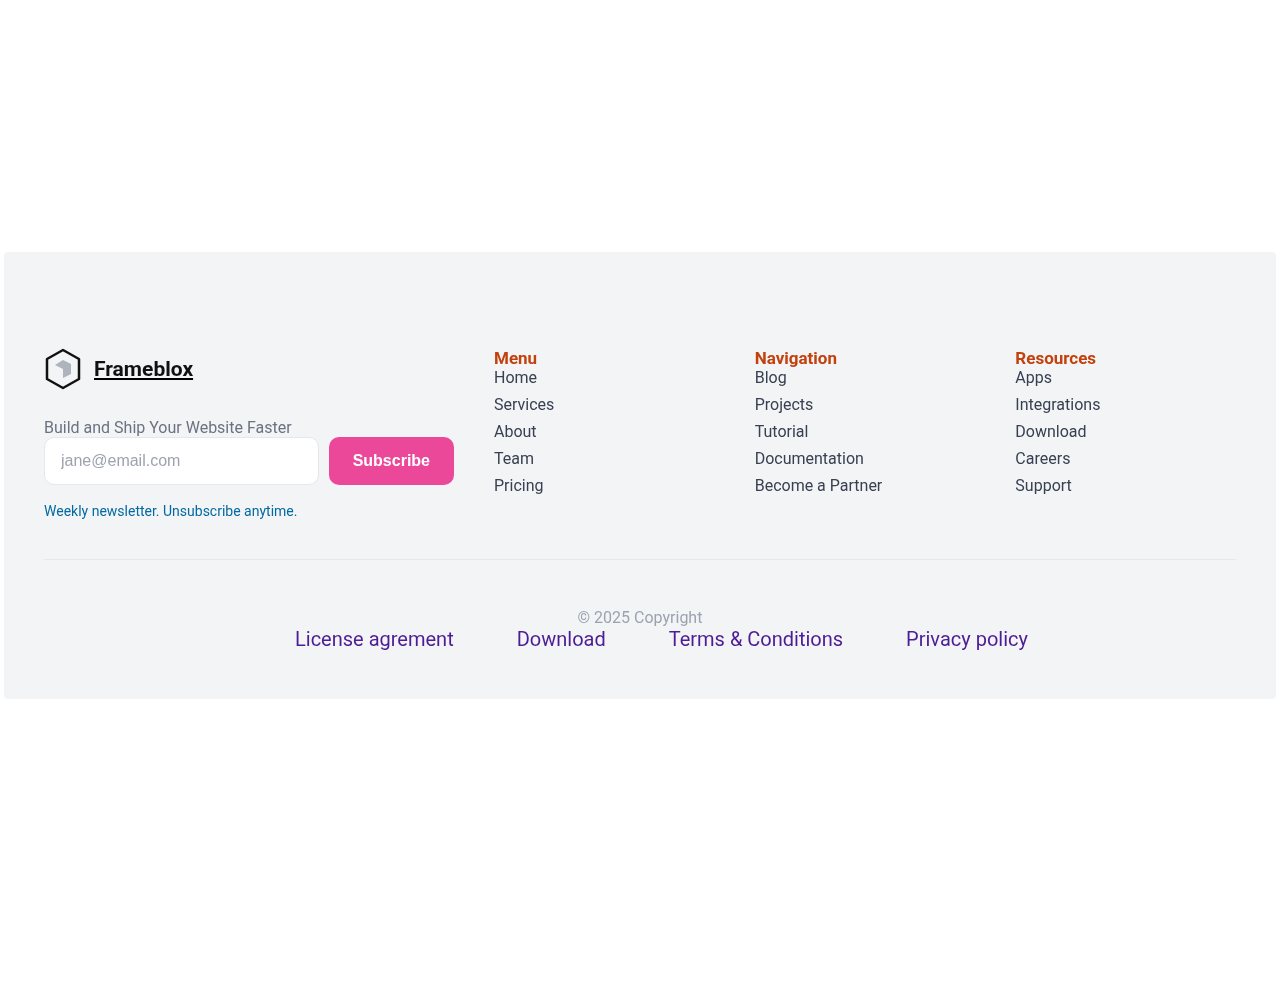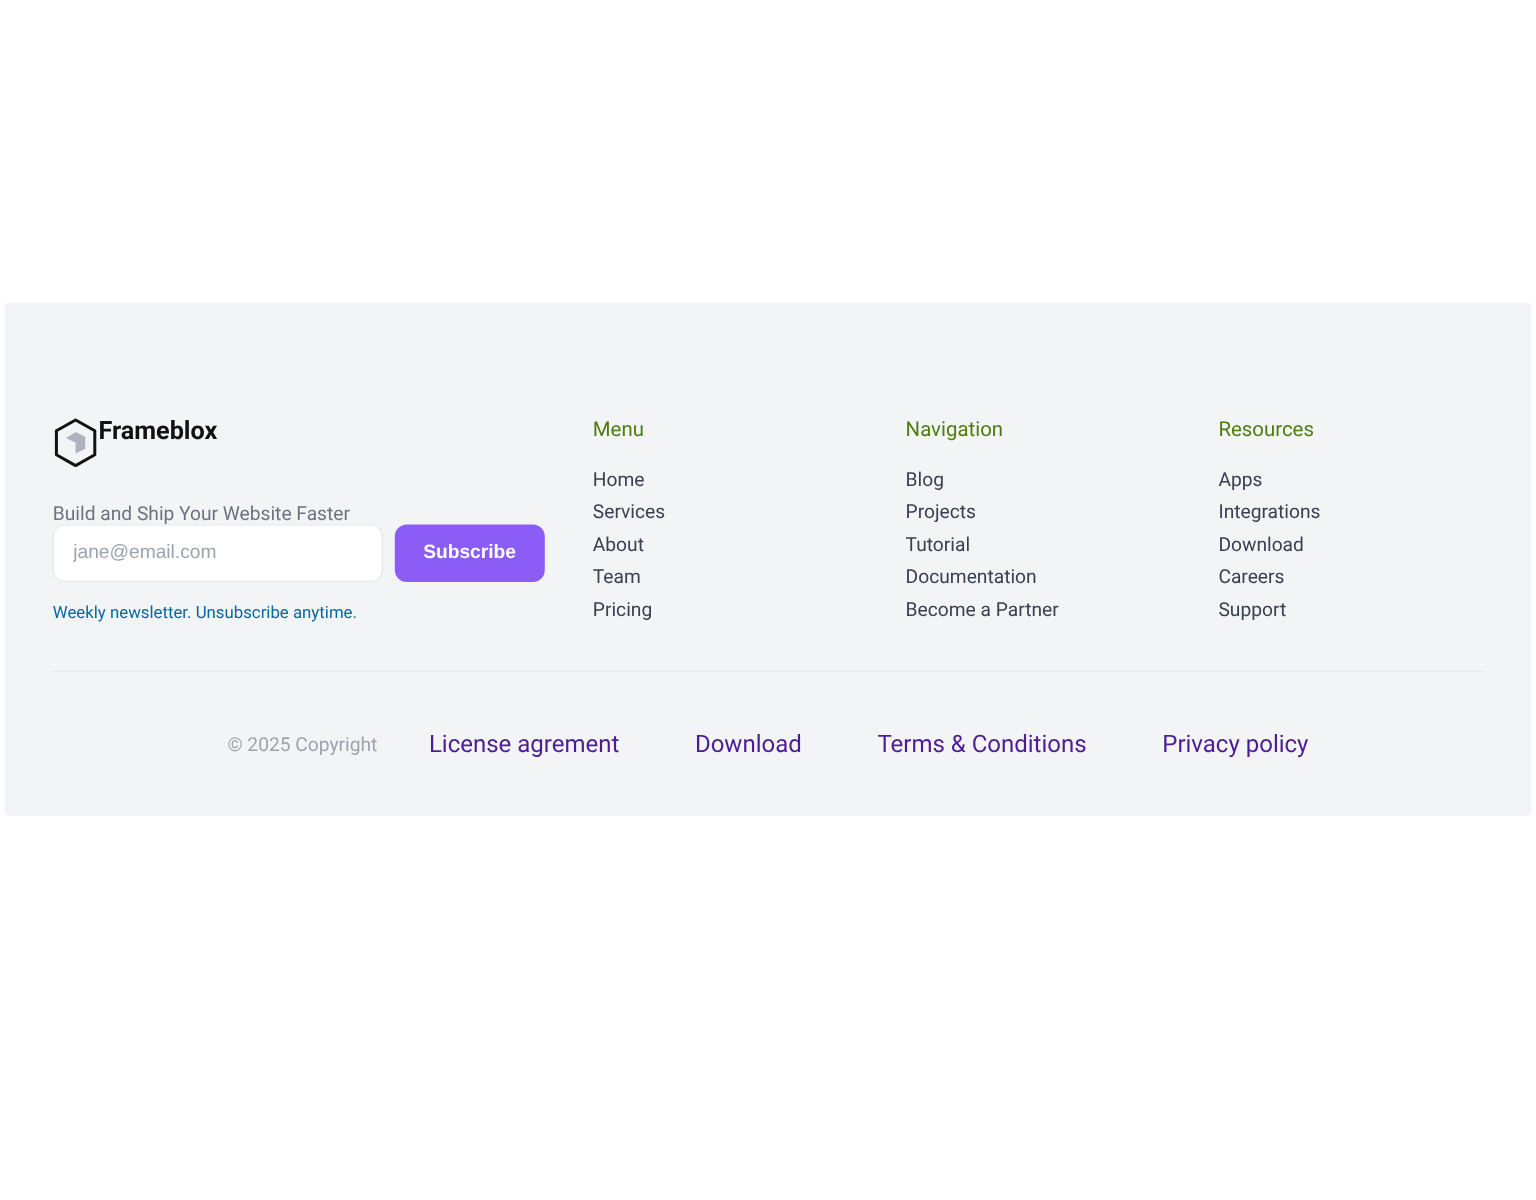--- a/index.html
+++ b/index.html
@@ -27,22 +27,24 @@
       display: flex;
       gap: 40px;
       padding-bottom: 40px;
       border-bottom: 1px solid #e5e7eb;
     }
     .footer-left {
       flex: 0 0 410px;
     }
     .brand-row {
       display: flex;
-      align-items: flex-start;
+      align-items: center;
+      gap: 12px;
       margin-bottom: 28px;
+      text-decoration: underline;
     }
     .logo-hex {
       width: 38px;
       height: 42px;
       display: inline-block;
       color: #111;
     }
     .brand-name {
       font-size: 21px;
       font-weight: 700;
@@ -65,21 +67,21 @@
       border-radius: 10px;
       font-size: 16px;
       color: #c2410c;
       background: #ffffff;
       outline: none;
     }
     .email-input::placeholder {
       color: #9ca3af;
     }
     .subscribe-btn {
-      background: #8b5cf6;
+      background: #ec4899;
       color: #ffffff;
       border: none;
       padding: 14px 24px;
       border-radius: 10px;
       font-size: 16px;
       font-weight: 600;
       cursor: pointer;
     }
     .newsletter-note {
       color: #0369a1;
@@ -88,42 +90,42 @@
     .footer-cols {
       flex: 1;
       display: flex;
       gap: 40px;
     }
     .footer-col {
       flex: 1;
     }
     .col-title {
       font-size: 17px;
-      font-weight: 400;
-      color: #4d7c0f;
-      margin-bottom: 22px;
+      font-weight: 700;
+      color: #c2410c;
     }
     .col-links {
       list-style: none;
       display: flex;
       flex-direction: column;
       gap: 8px;
     }
     .col-links a {
       color: #374151;
       text-decoration: none;
       font-size: 16px;
       cursor: pointer;
     }
     .footer-bottom {
       display: flex;
       justify-content: center;
       align-items: center;
       padding-top: 48px;
       padding-bottom: 8px;
+      flex-direction: column;
     }
     .copyright {
       color: #9ca3af;
       font-size: 16px;
     }
     .legal-links {
       display: flex;
       gap: 20px;
     }
     .legal-links a {

